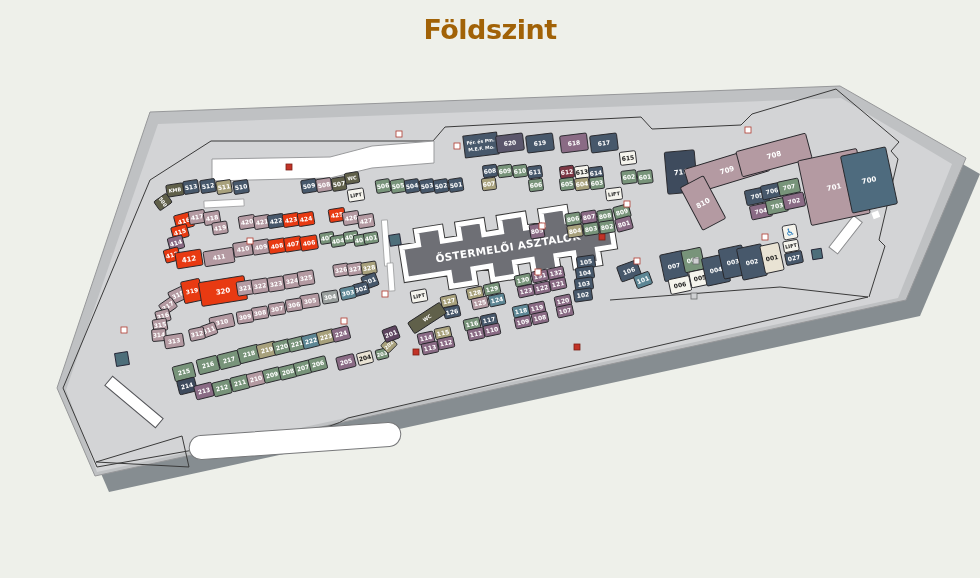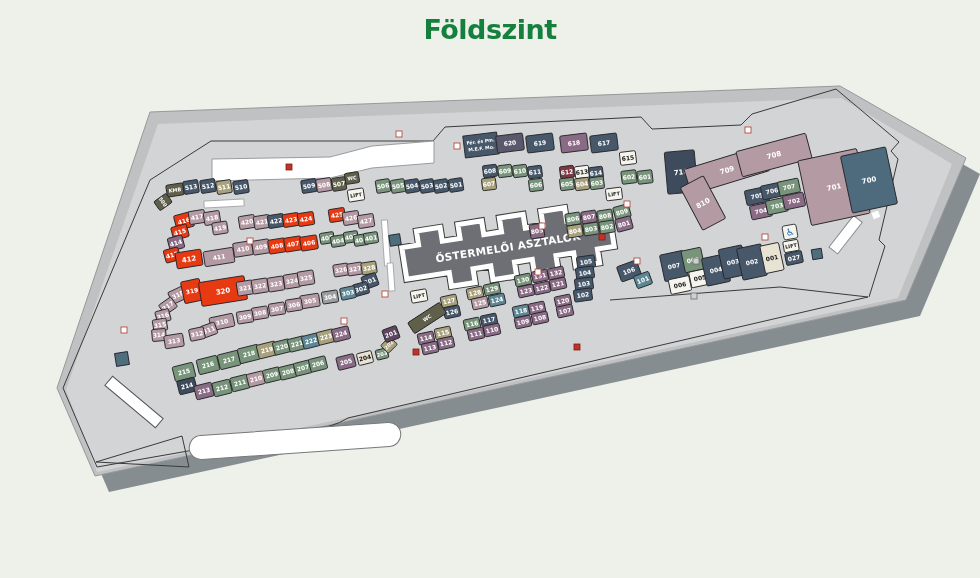--- a/index.html
+++ b/index.html
@@ -1,19 +1,19 @@
 <!DOCTYPE html>
 <html><head>
 <meta charset="utf-8">
 <style>
   html,body{margin:0;padding:0;width:980px;height:578px;overflow:hidden;
     background:#eef0ea;font-family:"DejaVu Sans","Liberation Sans",sans-serif;}
   #stage{position:relative;width:980px;height:578px;}
   #floor-title{position:absolute;top:14px;left:0;width:100%;text-align:center;
-    font-size:27px;font-weight:bold;letter-spacing:-0.5px;color:#15803d;margin:0;}
+    font-size:27px;font-weight:bold;letter-spacing:-0.5px;color:#a16207;margin:0;}
   svg{position:absolute;top:0;left:0;}
   text{font-family:"DejaVu Sans","Liberation Sans",sans-serif;}
 </style>
 </head>
 <body>
 
 <div id="stage">
   <h1 id="floor-title">Földszint</h1>
 
   <svg id="plan" width="980" height="578" viewBox="0 0 980 578">

